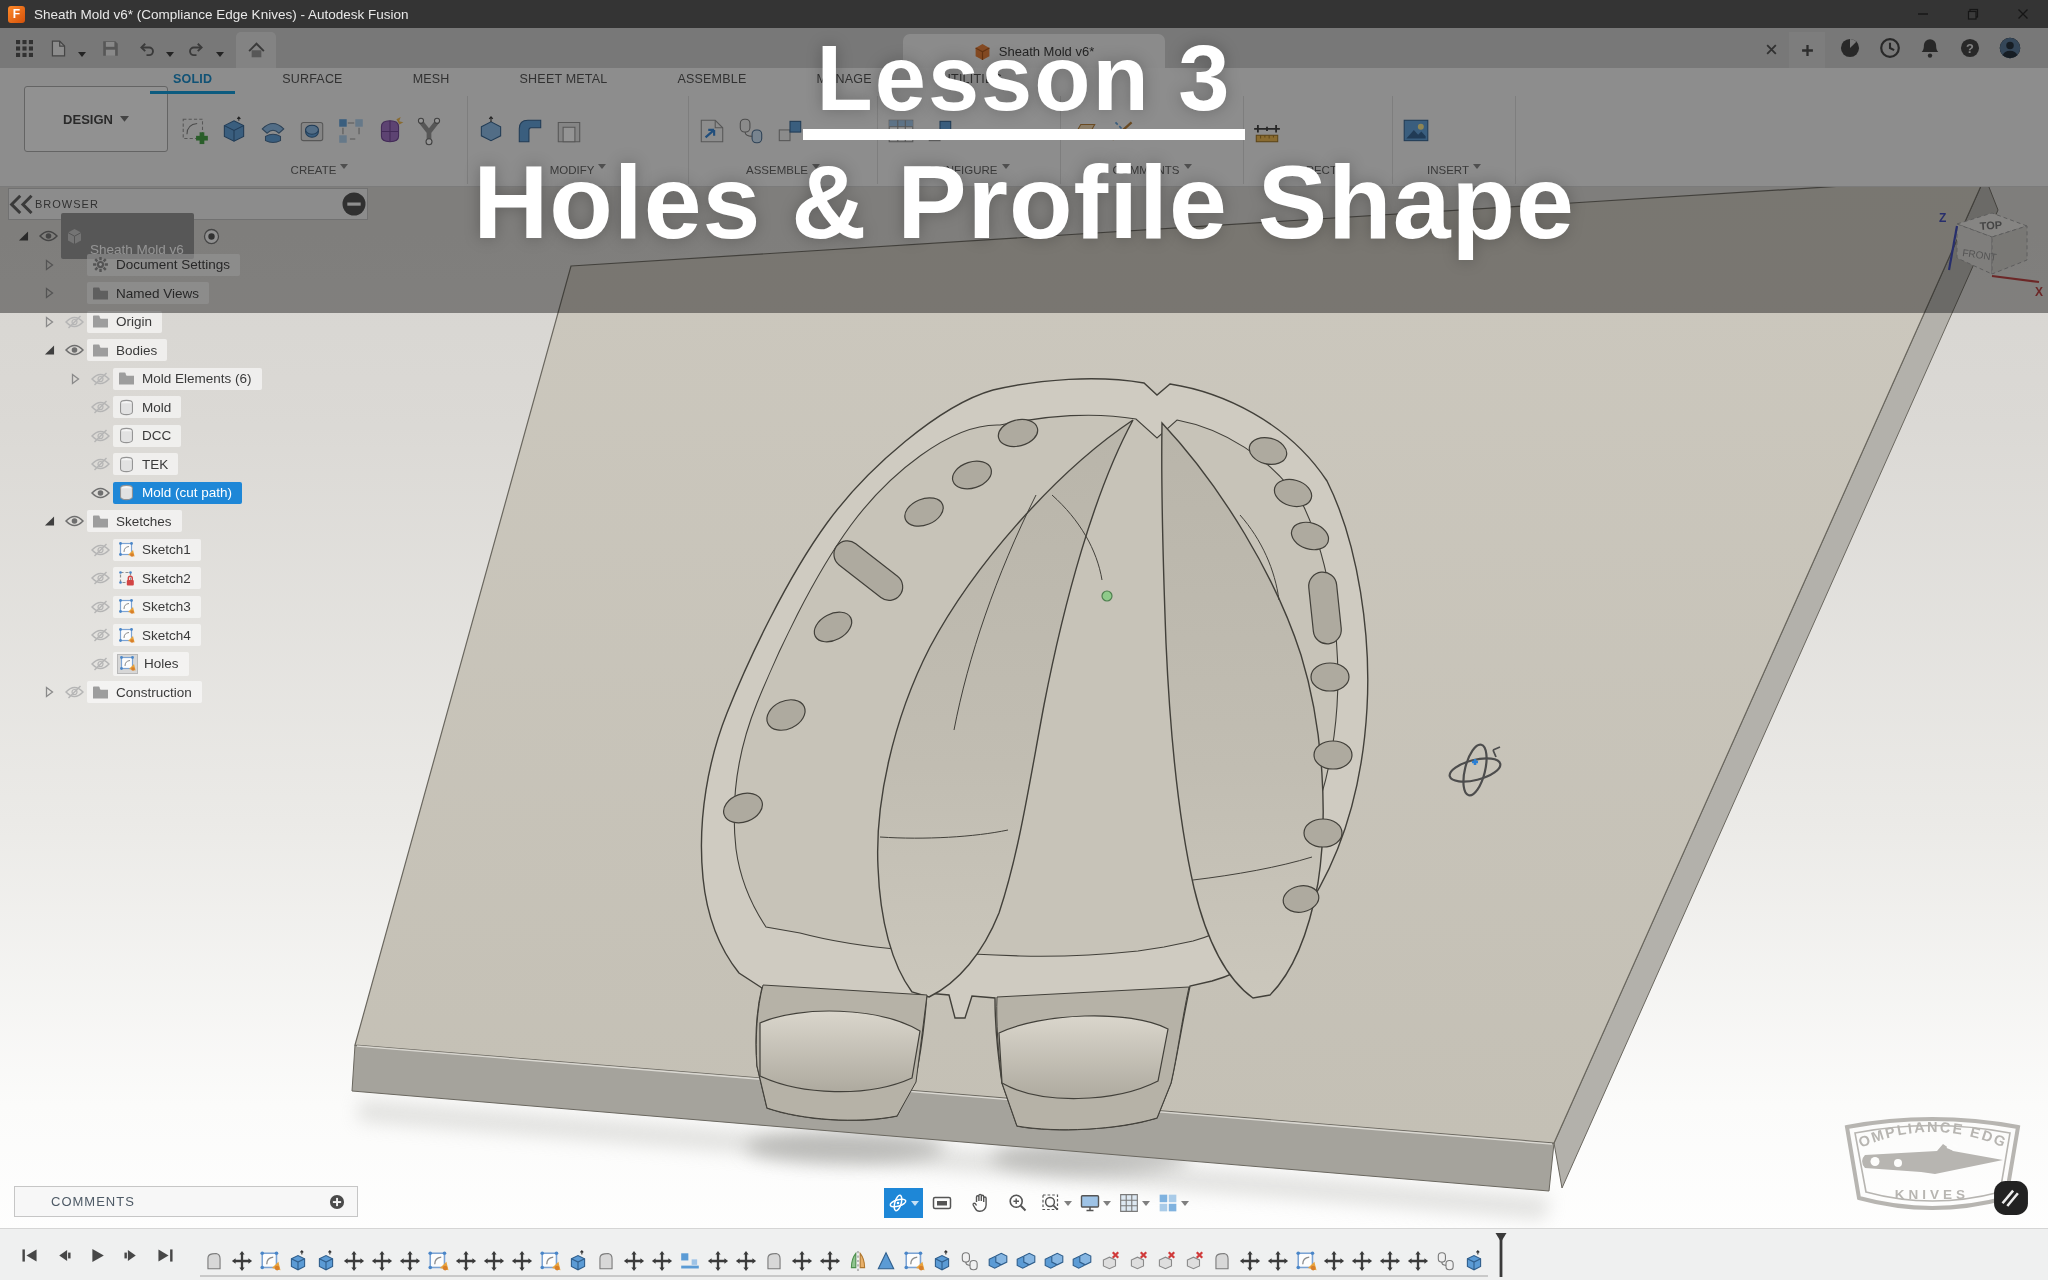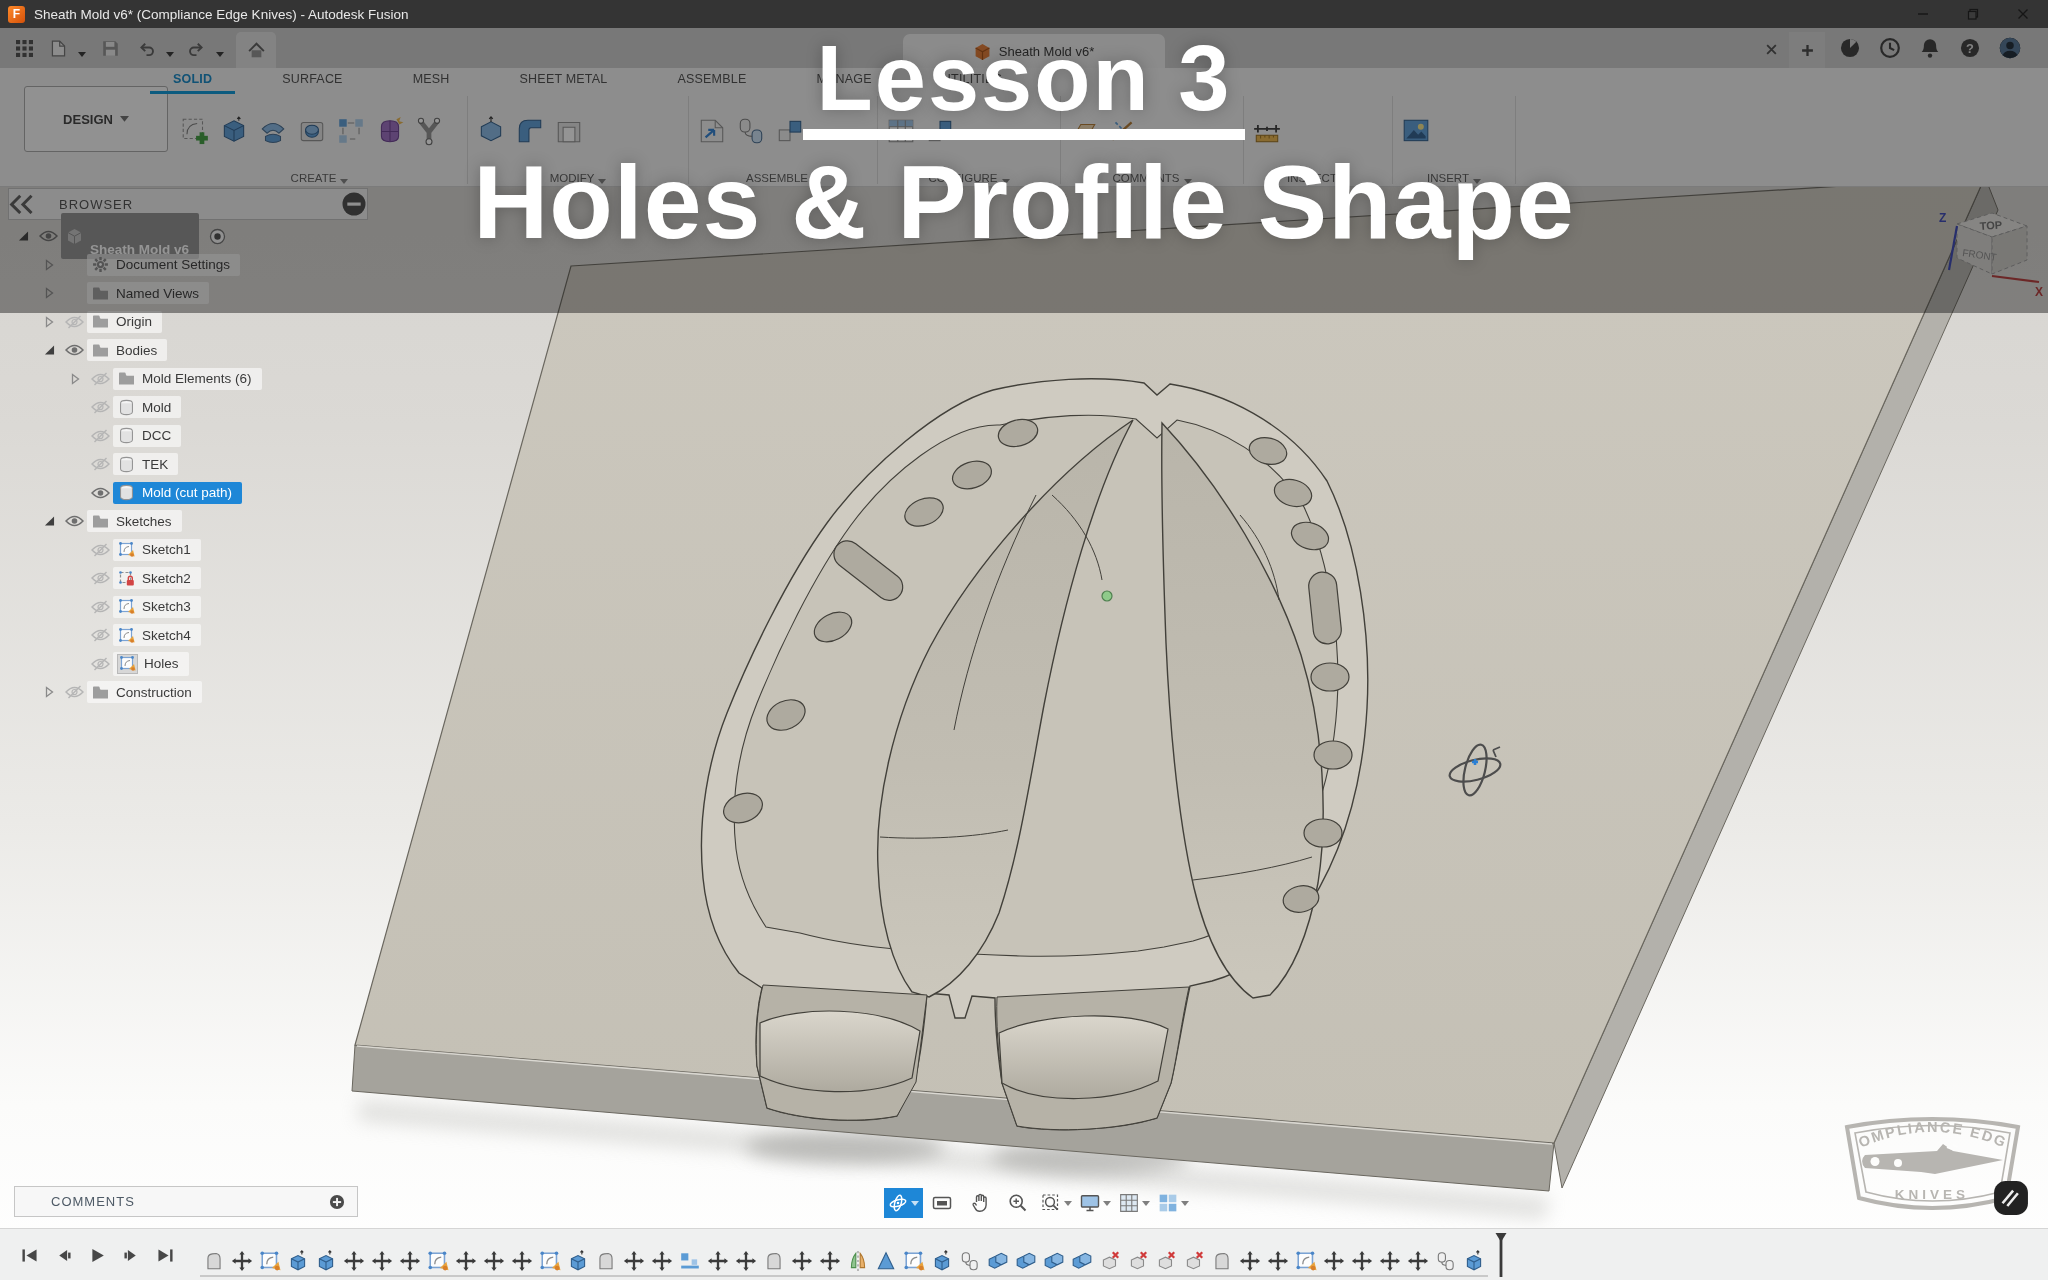--- a/index.html
+++ b/index.html
@@ -39,50 +39,50 @@
               background:#f6f6f6;display:flex;align-items:center;justify-content:center;gap:7px;
               font-size:13px;font-weight:bold;color:#3f3f3f;}
   #ribbon-tabs{position:absolute;left:150px;top:0px;height:26px;display:flex;gap:24px;}
   .rtab{padding:4px 23px 0;font-size:12.5px;color:#4c4c4c;letter-spacing:.2px;}
   .rtab.active{color:#1286c4;border-bottom:3px solid #0a96d7;font-weight:bold;}
   #ribbon-groups{position:absolute;left:172px;top:28px;height:88px;display:flex;}
   .tgroup{border-right:1px solid #d4d4d4;display:flex;flex-direction:column;justify-content:space-between;padding:2px 6px 0;}
   .ticons{display:flex;align-items:center;gap:5px;flex:1;}
   .ticons .gi{width:34px;height:36px;display:flex;align-items:center;justify-content:center;}
   .ticons .gi svg{width:30px;height:30px;}
-  .glabel{height:20px;text-align:center;font-size:11.5px;color:#5c5c5c;display:flex;align-items:flex-end;justify-content:center;gap:4px;}
+  .glabel{height:20px;text-align:center;font-size:11.5px;color:#5c5c5c;display:flex;align-items:flex-start;justify-content:center;gap:4px;}
 
   
   #viewport-bg{top:186px;left:0;width:2048px;height:1094px;z-index:0;
      background:linear-gradient(180deg,#d6d4d0 0%,#dbd9d5 22%,#ebeae7 58%,#fbfbfa 84%,#ffffff 100%);}
   #scene{top:185px;left:0;z-index:1;}
   #viewcube{top:190px;left:1935px;z-index:1;}
   #watermark{top:1095px;left:1835px;z-index:2;}
   #assistant{top:1180px;left:1993px;z-index:2;width:36px;height:36px;}
 
   
   #browser{top:188px;left:8px;width:360px;z-index:3;}
   #browser-header{height:30px;background:rgba(240,240,240,.92);border:1px solid #bdbdbd;
-                  display:flex;align-items:center;font-size:13px;color:#4c4c4c;letter-spacing:1px;gap:24px;}
+                  display:flex;align-items:center;font-size:11px;color:#4c4c4c;letter-spacing:1px;}
   #browser-header .hicon{width:26px;display:flex;justify-content:center;}
   #browser-tree{margin-top:2px;}
   .trow{height:28.5px;display:flex;align-items:center;}
   .arr{width:17px;height:14px;display:flex;align-items:center;}
   .arr svg{width:11px;height:12px;}
   .eye{width:26px;height:16px;display:flex;align-items:center;justify-content:center;}
   .eye svg{width:19px;height:14px;}
   .chip{display:flex;align-items:center;gap:6px;padding:2px 10px 2px 4px;border-radius:2px;background:rgba(252,252,252,.62);}
   .ticon{width:19px;height:18px;display:flex;align-items:center;justify-content:center;}
   .ticon svg{width:17px;height:17px;}
   .ticon.hl{background:#d7d7d7;border:1px solid #b9b9b9;}
   .tlabel{font-size:13.5px;color:#3a3a3a;white-space:nowrap;}
   .trow.sel .chip{background:#1e87d7;}
   .trow.sel .tlabel{color:#fff;}
   .trow.act .chip{background:#8f8f8f;}
-  .trow.act .tlabel{color:#fcfcfc;font-weight:bold;margin-top:27px;}
+  .trow.act .tlabel{color:#fcfcfc;font-weight:normal;margin-top:27px;}
   .radio{width:24px;height:18px;margin-left:6px;display:flex;align-items:center;justify-content:center;}
   .radio svg{width:17px;height:17px;}
 
   
   #overlay{top:28px;left:0;width:2048px;height:285px;background:rgba(16,16,16,.44);z-index:5;
            display:flex;flex-direction:column;align-items:center;color:#fff;}
   #lesson-label{margin-top:2px;font-size:92px;font-weight:800;letter-spacing:2px;line-height:1.05;
                 border-bottom:11px solid #fff;padding:0 14px 2px;text-shadow:0 0 16px rgba(0,0,0,.25);}
   #lesson-title{margin-top:10px;font-size:104px;font-weight:800;letter-spacing:1px;line-height:1;
                 text-shadow:0 0 16px rgba(0,0,0,.25);}

